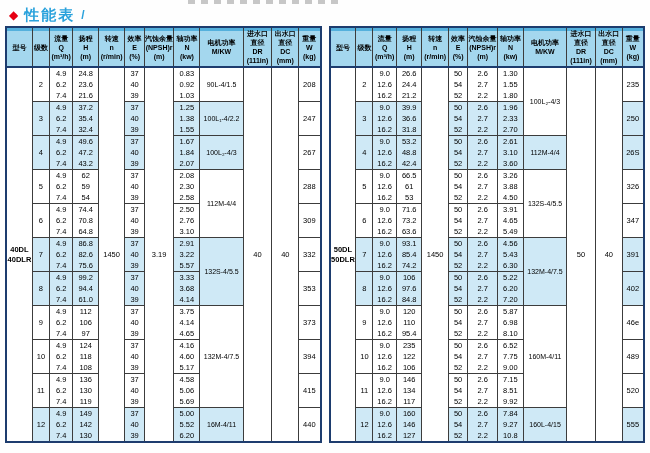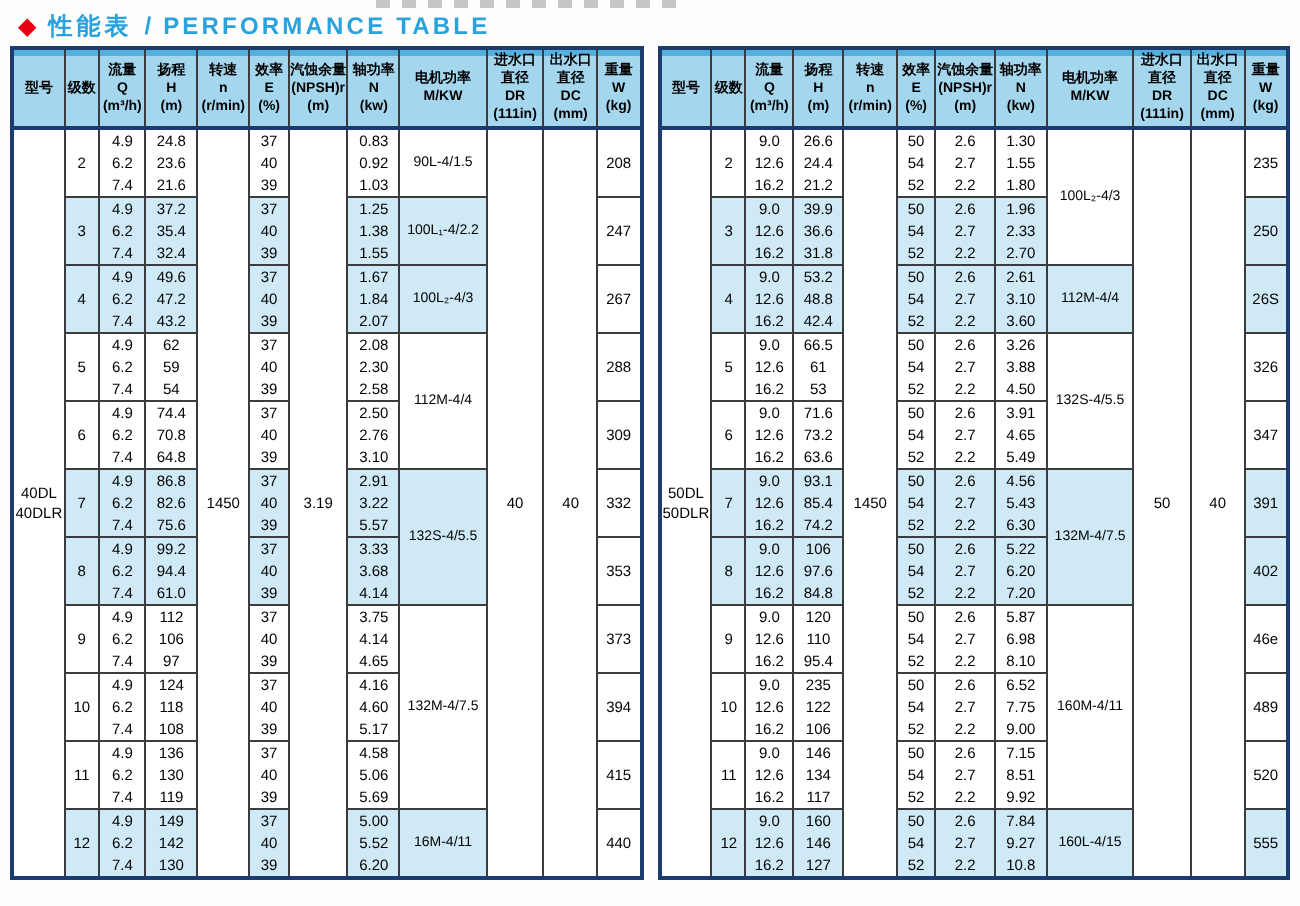--- a/index.html
+++ b/index.html
@@ -2,50 +2,49 @@
 <html><head>
 <meta charset="utf-8">
 <style>
   html,body{margin:0;padding:0;}
   body{width:650px;height:453px;background:#fefefe;font-family:"Liberation Sans","DejaVu Sans",sans-serif;overflow:hidden;}
   .page{position:relative;width:650px;height:453px;}
   .fragment{position:absolute;top:0;left:188px;width:150px;height:4px;
     background:repeating-linear-gradient(90deg,#909090 0 7px,transparent 7px 13px);opacity:.5;}
   .title{display:flex;align-items:center;gap:6px;padding:7px 0 4px 9px;line-height:1;}
   .diamond{color:#e60012;font-size:12px;}
-  .tzh{color:#2aa2dc;font-size:12px;font-weight:bold;letter-spacing:2px;text-align:right;}
+  .tzh{color:#2aa2dc;font-size:15px;font-weight:bold;letter-spacing:2px;text-align:right;}
   .tsep{color:#2aa2dc;font-size:12px;font-weight:bold;}
   .ten{color:#2aa2dc;font-size:12px;font-weight:bold;letter-spacing:1.6px;}
   .tables{display:flex;gap:7px;padding:0 5px;align-items:flex-start;}
   .twrap{flex:1 1 0;}
   table.perf{border-collapse:collapse;table-layout:fixed;width:100%;height:417px;
     border:2px solid #1d3c6e;background:#fff;}
   .perf th{border:1px solid #3c3c3c;border-bottom:2px solid #1d3c6e;
     background:linear-gradient(180deg,#54b0dc 0,#54b0dc 3px,#a4d7ee 3px);
     font-size:7px;font-weight:bold;color:#000;padding:1px 0;height:36px;vertical-align:middle;}
   .perf th div{line-height:1.3;}
   .perf td{border-left:1px solid #3c3c3c;border-right:1px solid #3c3c3c;
     font-size:7.5px;color:#000;text-align:center;vertical-align:middle;
     padding:0;height:11px;line-height:1.1;overflow:hidden;white-space:nowrap;}
   .perf tr.gs td{border-top:1px solid #3c3c3c;}
   .perf td.tint{background:#cfe9f6;}
   .perf td.motor{font-size:7px;}
-  .perf td.model div{line-height:1.3;}
+  .perf td.model div{line-height:1.3;font-weight:bold;}
 </style>
 </head>
 <body>
 
 <div class="page">
   <div class="fragment"></div>
 
   <div class="title">
     <span class="diamond">◆</span>
     <span class="tzh">性能表</span>
     <span class="tsep">/</span>
-    <span class="ten">PERFORMANCE TABLE</span>
   </div>
 
   <div class="tables">
     <div class="twrap">
       <table class="perf" id="table-0">
           <colgroup>
             <col style="width: 8.4%;">
             <col style="width: 5.4%;">
             <col style="width: 7.5%;">
             <col style="width: 8.1%;">

